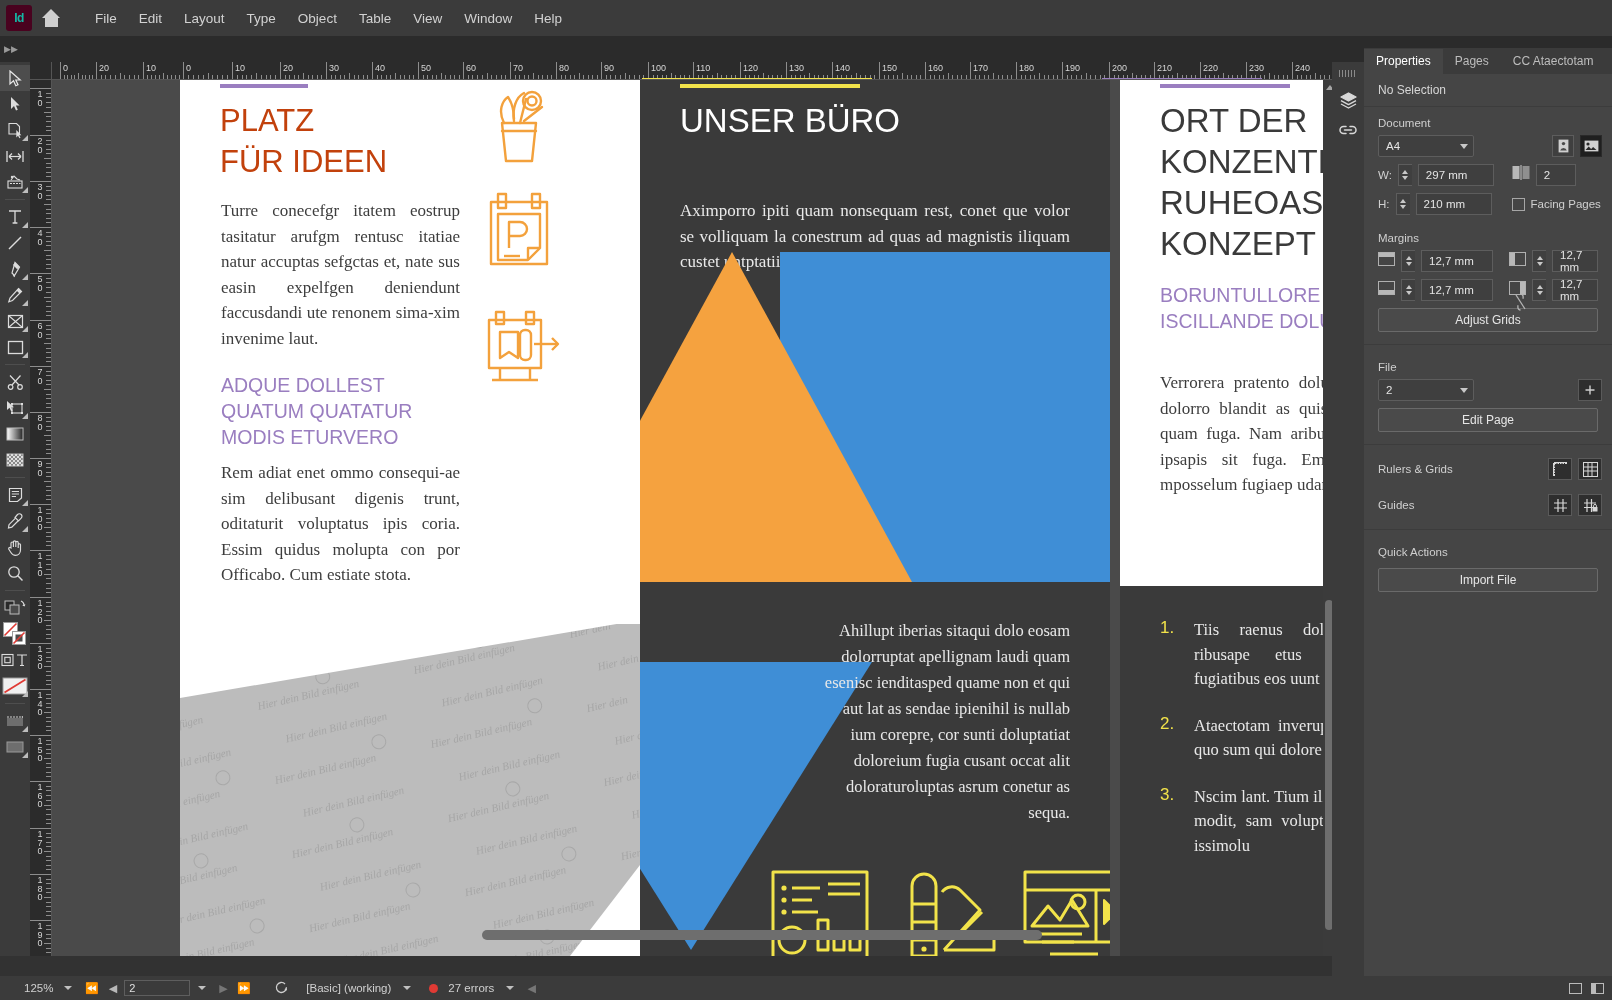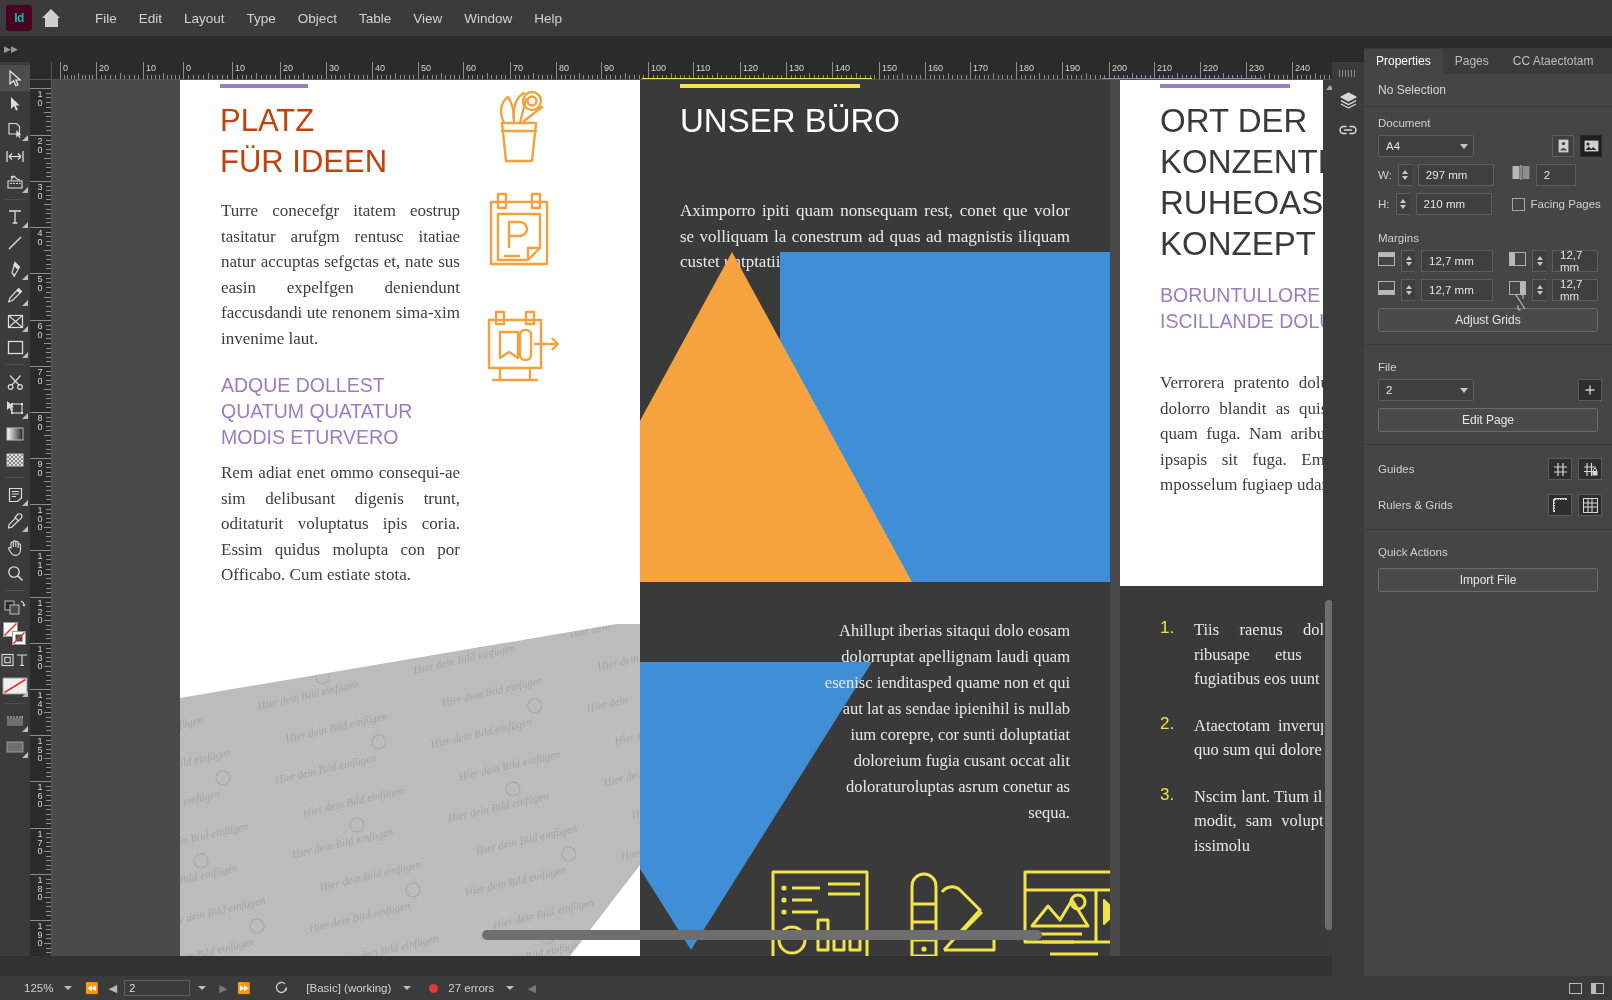--- a/index.html
+++ b/index.html
@@ -1479,60 +1479,60 @@
           <svg width="12" height="12" viewBox="0 0 12 12">
               <path d="M6 1.5 V10.5 M1.5 6 H10.5" stroke="#cfcfcf" stroke-width="1.4"></path>
             </svg>
         </div>
       </div>
       <div class="btn-wide">Edit Page</div>
 
       <div class="divider"></div>
 
       <div class="rowline">
-        <span class="lbl">Guides</span>
-        <div class="sqbtn">
-          <svg width="15" height="15" viewBox="0 0 15 15">
-              <rect x="0.5" y="0.5" width="14" height="14" fill="#2e2e2e"></rect>
-              <g stroke="#d8d8d8" stroke-width="1.2">
-                <path d="M5 1 V14 M10 1 V14 M1 5 H14 M1 10 H14"></path>
-              </g>
-            </svg>
-        </div>
-        <div class="sqbtn">
-          <svg width="15" height="15" viewBox="0 0 15 15">
-              <rect x="0.5" y="0.5" width="14" height="14" fill="#2e2e2e"></rect>
-              <g stroke="#d8d8d8" stroke-width="1.2">
-                <path d="M4 1 V14 M8.5 1 V14 M1 5 H13 M1 9.5 H13"></path>
-              </g>
-              <g fill="none" stroke="#d8d8d8" stroke-width="1">
-                <rect x="9.5" y="9" width="5" height="4.5" fill="#d8d8d8" stroke="none"></rect>
-                <path d="M10.6 9 V7.8 a1.4 1.4 0 0 1 2.8 0 V9"></path>
-              </g>
-            </svg>
-        </div>
-      </div>
-
-      <div class="rowline">
         <span class="lbl">Rulers &amp; Grids</span>
         <div class="sqbtn">
           <svg width="15" height="15" viewBox="0 0 15 15">
               <rect x="0.5" y="0.5" width="14" height="14" fill="#2e2e2e"></rect>
               <path d="M1 1 H14 M1 1 V14" stroke="#d8d8d8" stroke-width="2"></path>
               <g stroke="#2e2e2e" stroke-width="1">
                 <path d="M4 1 v2 M6.5 1 v1.2 M9 1 v2 M11.5 1 v1.2"></path>
                 <path d="M1 4 h2 M1 6.5 h1.2 M1 9 h2 M1 11.5 h1.2"></path>
               </g>
             </svg>
         </div>
         <div class="sqbtn">
           <svg width="15" height="15" viewBox="0 0 15 15">
               <rect x="0.5" y="0.5" width="14" height="14" fill="#2e2e2e" stroke="#d8d8d8" stroke-width="1"></rect>
               <g stroke="#d8d8d8" stroke-width="1">
                 <path d="M1 5 H14 M1 9 H14 M5 1 V14 M9 1 V14"></path>
+              </g>
+            </svg>
+        </div>
+      </div>
+
+      <div class="rowline">
+        <span class="lbl">Guides</span>
+        <div class="sqbtn">
+          <svg width="15" height="15" viewBox="0 0 15 15">
+              <rect x="0.5" y="0.5" width="14" height="14" fill="#2e2e2e"></rect>
+              <g stroke="#d8d8d8" stroke-width="1.2">
+                <path d="M5 1 V14 M10 1 V14 M1 5 H14 M1 10 H14"></path>
+              </g>
+            </svg>
+        </div>
+        <div class="sqbtn">
+          <svg width="15" height="15" viewBox="0 0 15 15">
+              <rect x="0.5" y="0.5" width="14" height="14" fill="#2e2e2e"></rect>
+              <g stroke="#d8d8d8" stroke-width="1.2">
+                <path d="M4 1 V14 M8.5 1 V14 M1 5 H13 M1 9.5 H13"></path>
+              </g>
+              <g fill="none" stroke="#d8d8d8" stroke-width="1">
+                <rect x="9.5" y="9" width="5" height="4.5" fill="#d8d8d8" stroke="none"></rect>
+                <path d="M10.6 9 V7.8 a1.4 1.4 0 0 1 2.8 0 V9"></path>
               </g>
             </svg>
         </div>
       </div>
 
       <div class="divider"></div>
 
       <div class="sect-title">Quick Actions</div>
       <div class="btn-wide">Import File</div>
     </div>

